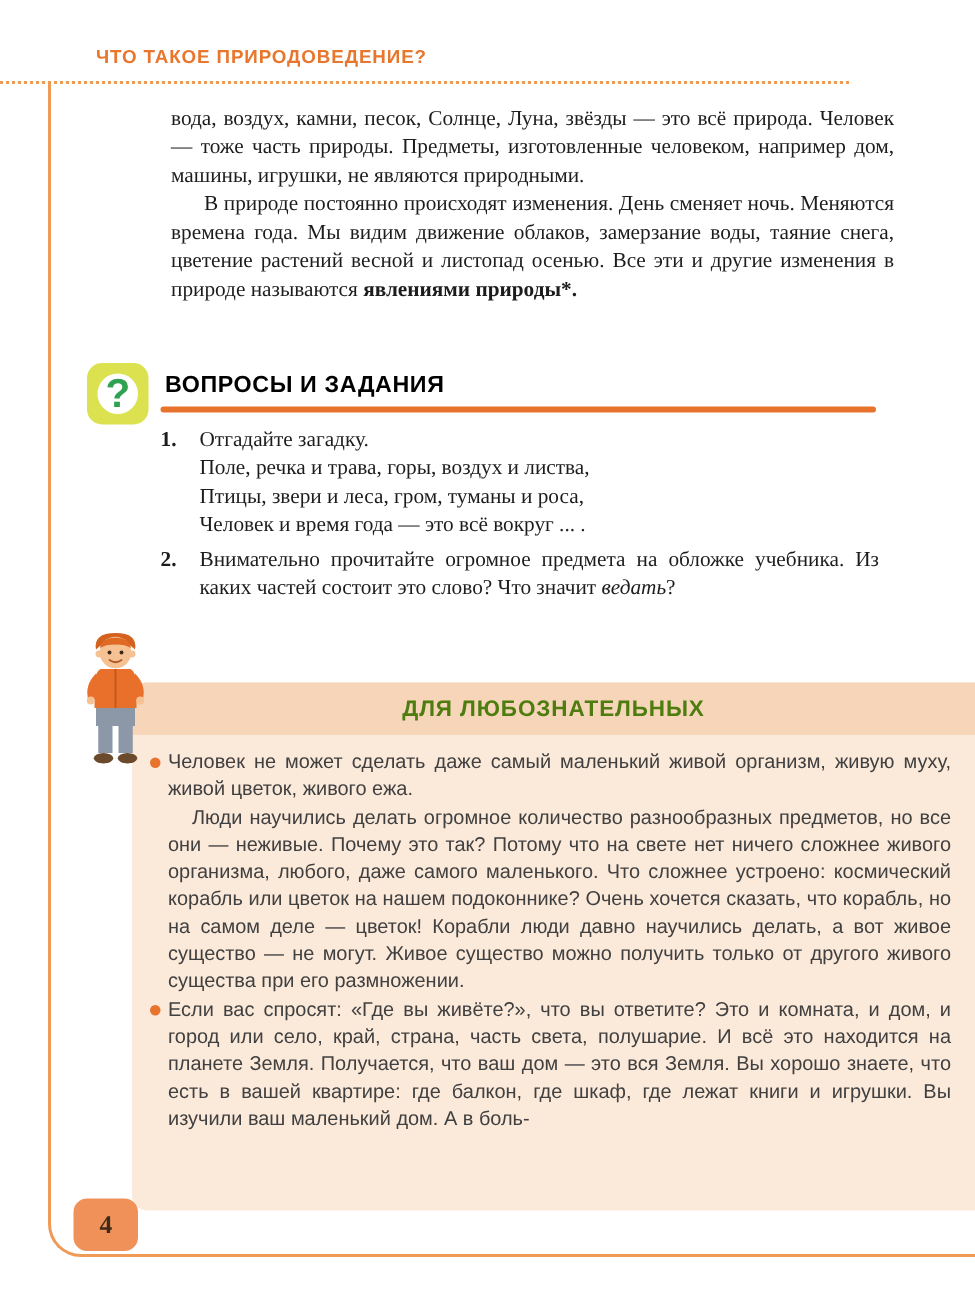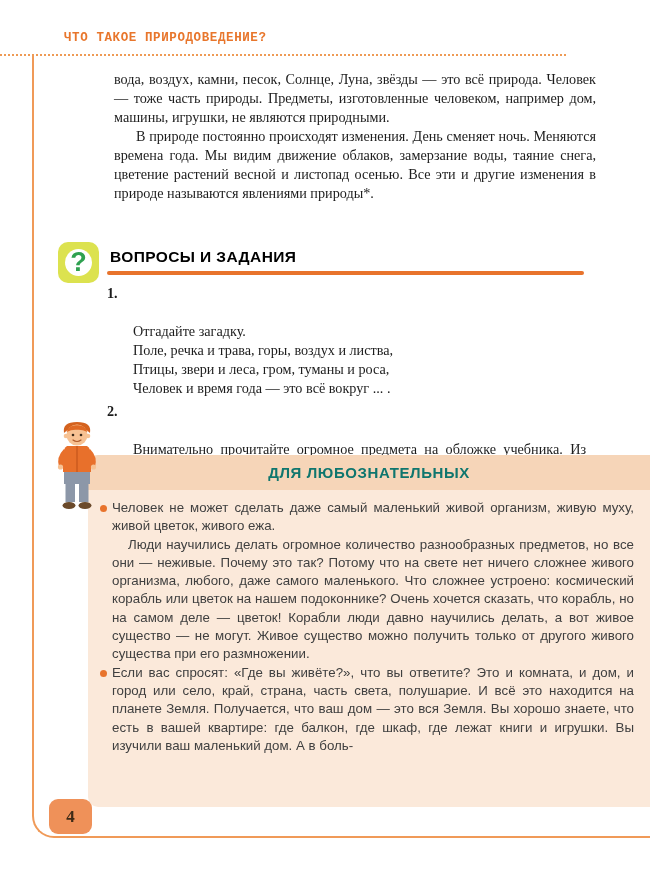--- a/index.html
+++ b/index.html
@@ -5,42 +5,42 @@
   * { margin:0; padding:0; box-sizing:border-box; }
   html,body { background:#ffffff; }
   .page {
     position:relative; width:650px; height:869px; background:#ffffff;
     overflow:hidden; font-family:"Liberation Serif", serif; color:#1c1c1c;
   }
 
   
   .header-title {
     position:absolute; top:31px; left:64px;
-    font-family:Liberation Mono, monospace; font-weight:bold;
+    font-family:Liberation Sans, sans-serif; font-weight:bold;
     font-size:12.5px; letter-spacing:0.6px; color:#E8762C;
   }
   .dotted-rule {
     position:absolute; top:54px; left:0; width:566px; height:0;
     border-top:2px dotted #EE9A55;
   }
 
   
   .page-frame {
     position:absolute; left:32px; top:56px; width:618px; height:782px;
     border-left:2px solid #F09A58; border-bottom:2px solid #F09A58;
     border-bottom-left-radius:22px; pointer-events:none;
   }
 
   
   .intro {
     position:absolute; top:70px; left:104px; width:482px;
     font-size:14.2px; line-height:19px; text-align:justify;margin-left:10px;
   }
   .intro p.indent { text-indent:22px; }
-  .intro strong { font-weight:normal; }
+  .intro strong { font-weight:bold; }
 
   
   .q-icon {
     position:absolute; top:242px; left:58px; width:41px; height:41px;
     background:#DCE24F; border-radius:10px;
     display:flex; align-items:center; justify-content:center;
   }
   .q-icon .white-circle {
     position:absolute; width:27px; height:27px; background:#ffffff; border-radius:50%;
   }
@@ -57,37 +57,37 @@
     position:absolute; top:271px; left:107px; width:477px; height:4px;
     background:#E8732C; border-radius:2px;
   }
   .q-list {
     position:absolute; top:284px; left:107px; width:479px;
     font-size:14.2px; line-height:19px;
   }
   .q-item { display:flex; }
   .q-item + .q-item { margin-top:4px; }
   .q-num { font-weight:bold; width:26px; flex:none; }
-  .q-body { flex:1;margin-top:38px; }
+  .q-body { flex:1; }
   .q-body.justify { text-align:justify; }
   .riddle div { white-space:nowrap; }
   .q-body em { font-style:italic; }
 
   
   .curious-box {
     position:absolute; top:455px; left:88px; width:562px; height:352px;
     background:#FBE9DA; border-radius:10px 0 0 10px;
   }
   .curious-ribbon {
     height:35px; background:#F6D5B8; border-radius:10px 0 0 0;
     display:flex; align-items:center; justify-content:center;
   }
   .curious-ribbon .ribbon-text {
     font-family:"Liberation Sans", sans-serif; font-weight:bold;
-    font-size:15px; letter-spacing:0.6px; color:#0f766e;
+    font-size:15px; letter-spacing:0.6px; color:#4d7c0f;
   }
   .curious-body {
     padding:9px 16px 12px 12px;
     font-family:"Liberation Sans", sans-serif;
     font-size:13.3px; line-height:18.3px; text-align:justify; color:#404040;
   }
   .bullet-para { position:relative; padding-left:12px; }
   .bullet-dot {
     position:absolute; left:0; top:6px; width:7px; height:7px;
     background:#E8732C; border-radius:50%;

